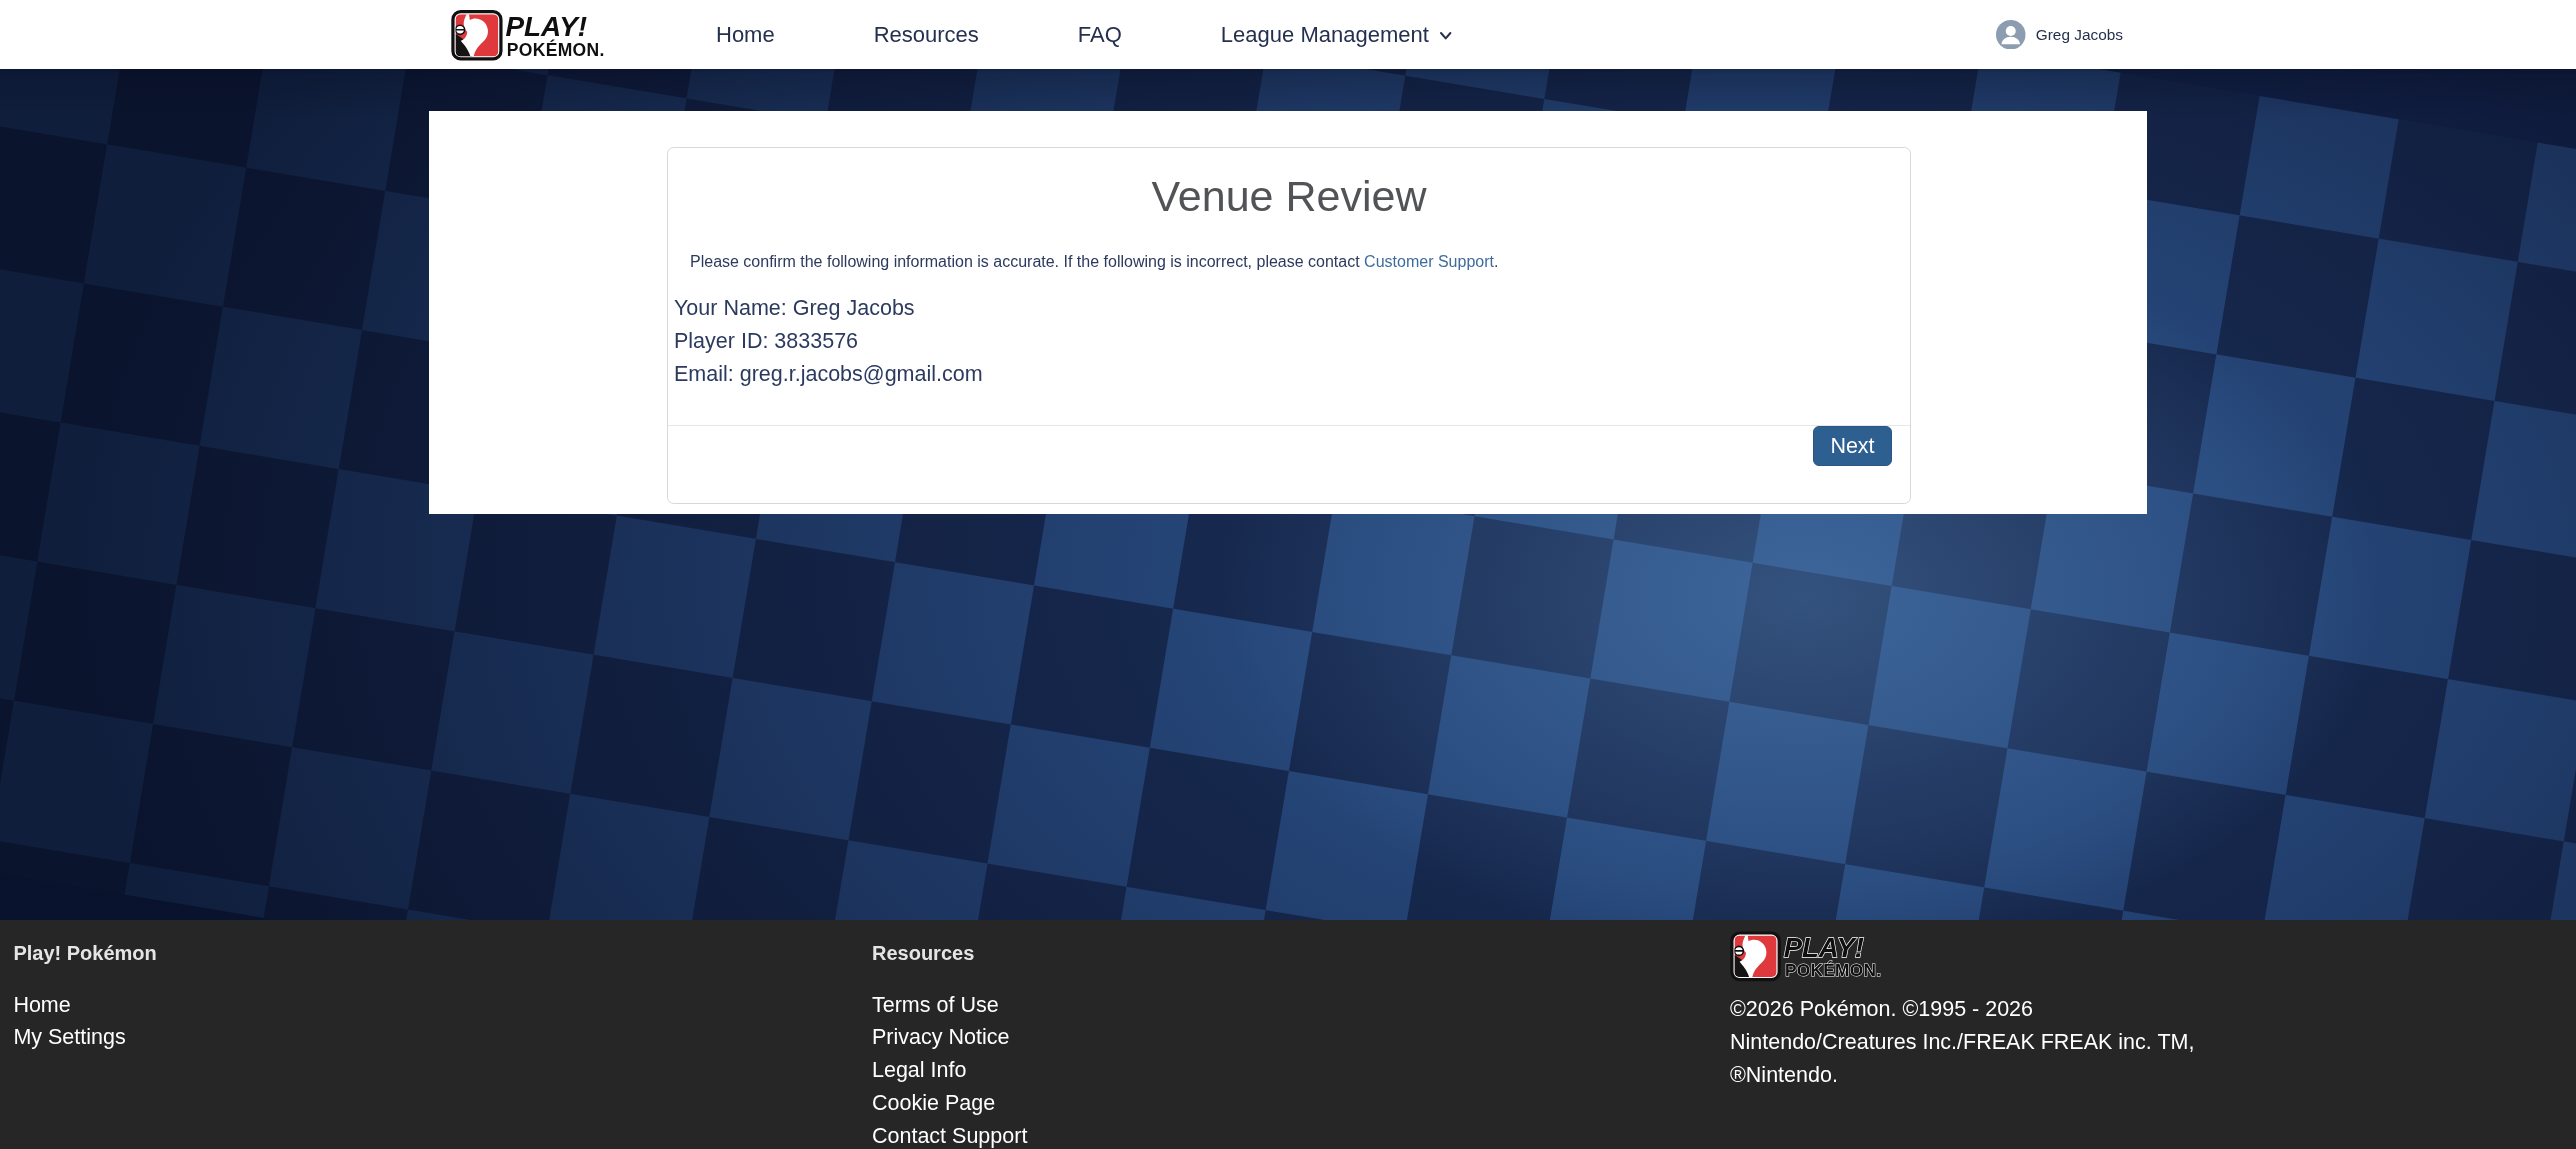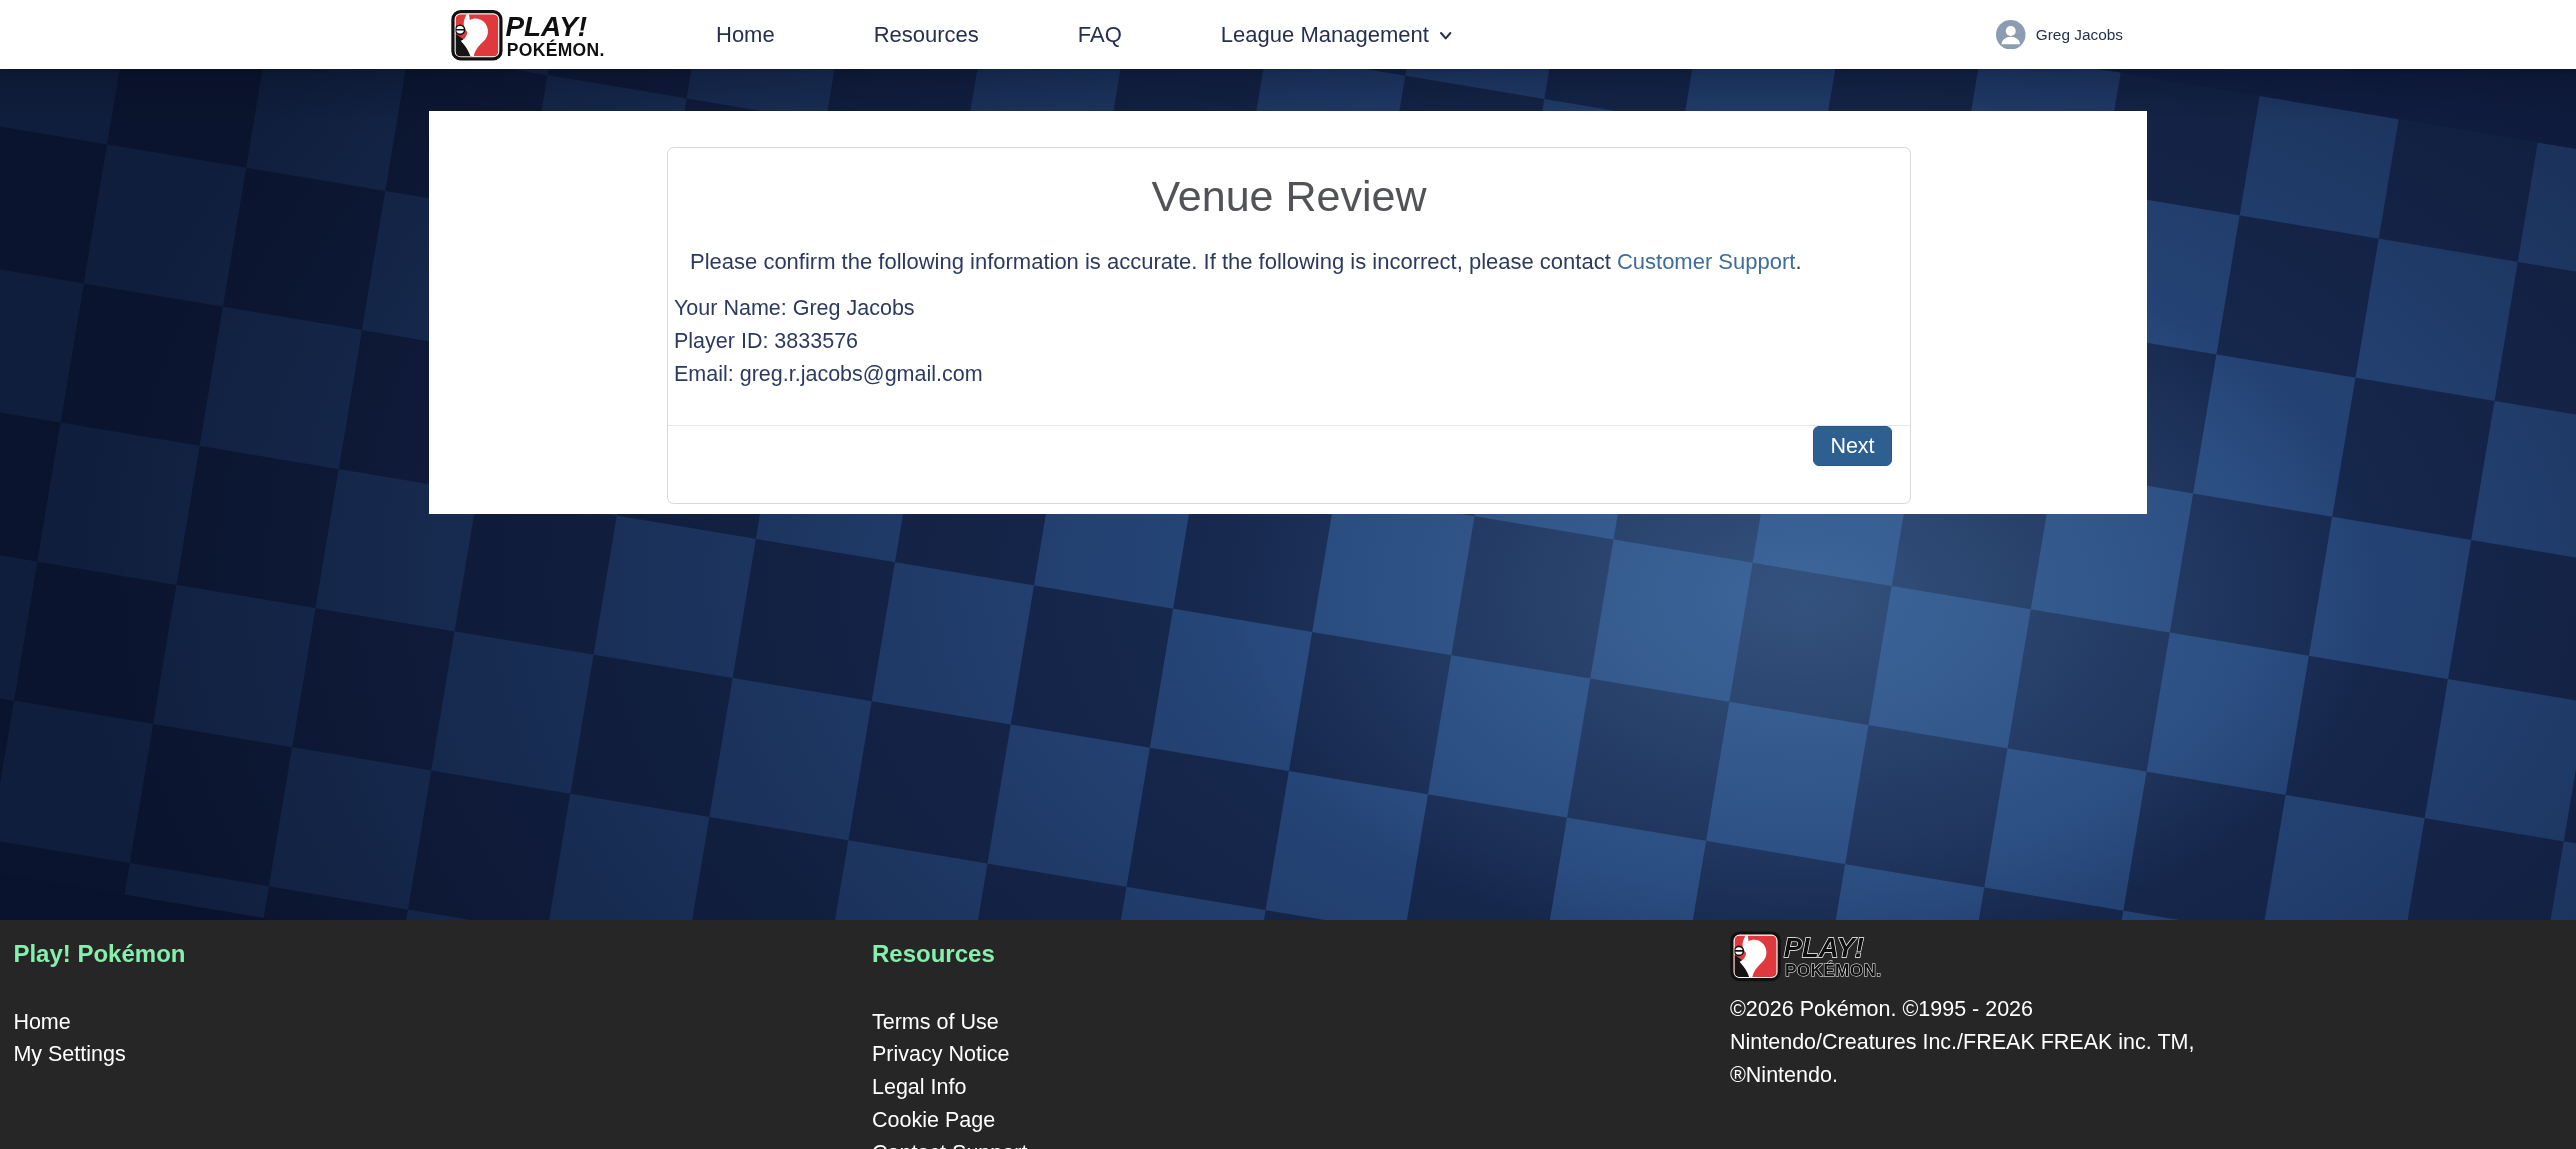--- a/index.html
+++ b/index.html
@@ -68,21 +68,21 @@
   }
   .card{
     position:absolute;left:238px;top:36px;width:1244px;height:357px;
     background:#fff;border:0.7px solid #d8d8d8;border-radius:6.7px;
   }
   .card h1{
     margin:23px 0 0;line-height:50px;text-align:center;
     font-size:43px;font-weight:400;color:var(--title-gray,#515356);
   }
   .card .intro{
-    margin:27px 22px 0;font-size:22px;line-height:27px;color:var(--body-navy,#2c3a5f);
+    margin:27px 22px 0;font-size:16px;line-height:27px;color:var(--body-navy,#2c3a5f);
   }
   .card .intro a{color:var(--link-blue,#3e6c9c);text-decoration:none;cursor:pointer;}
   .details{
     margin:17px 6px 0;font-size:21.5px;line-height:33px;color:var(--body-navy,#2c3a5f);
   }
   .card-footer{
     position:absolute;left:0;right:0;bottom:0;height:78px;
     border-top:0.7px solid #e7e7e7;
     display:flex;align-items:flex-start;justify-content:flex-end;padding-right:18px;
   }
@@ -95,21 +95,21 @@
 
   
   .footer{
     position:absolute;left:0;top:920px;right:0;height:229px;
     background:var(--footer-bg,#262626);color:#fff;overflow:hidden;
   }
   .f-col{position:absolute;top:0;padding-top:19px;}
   .f-col-1{left:13.4px;}
   .f-col-2{left:872px;}
   .f-col-3{left:1730px;padding-top:10px;}
-  .f-col h3{margin:0 0 43px;font-size:24px;font-weight:700;line-height:29.5px;color:#86efac;}
+  .f-col h3{margin:0 0 26px;font-size:20px;font-weight:700;line-height:29.5px;color:#e5e5e5;}
   .f-col a{display:block;font-size:21.5px;line-height:21.5px;margin-bottom:11.4px;color:#fff;text-decoration:none;cursor:pointer;}
   .copyright{margin-top:11px;font-size:21.5px;line-height:33px;color:#fff;}
   .footer .logo-svg{width:198px;height:52px;}
 
   svg text{font-family:"Liberation Sans", sans-serif;}
 </style>
 </head>
 <body>
 
 <header class="navbar">

